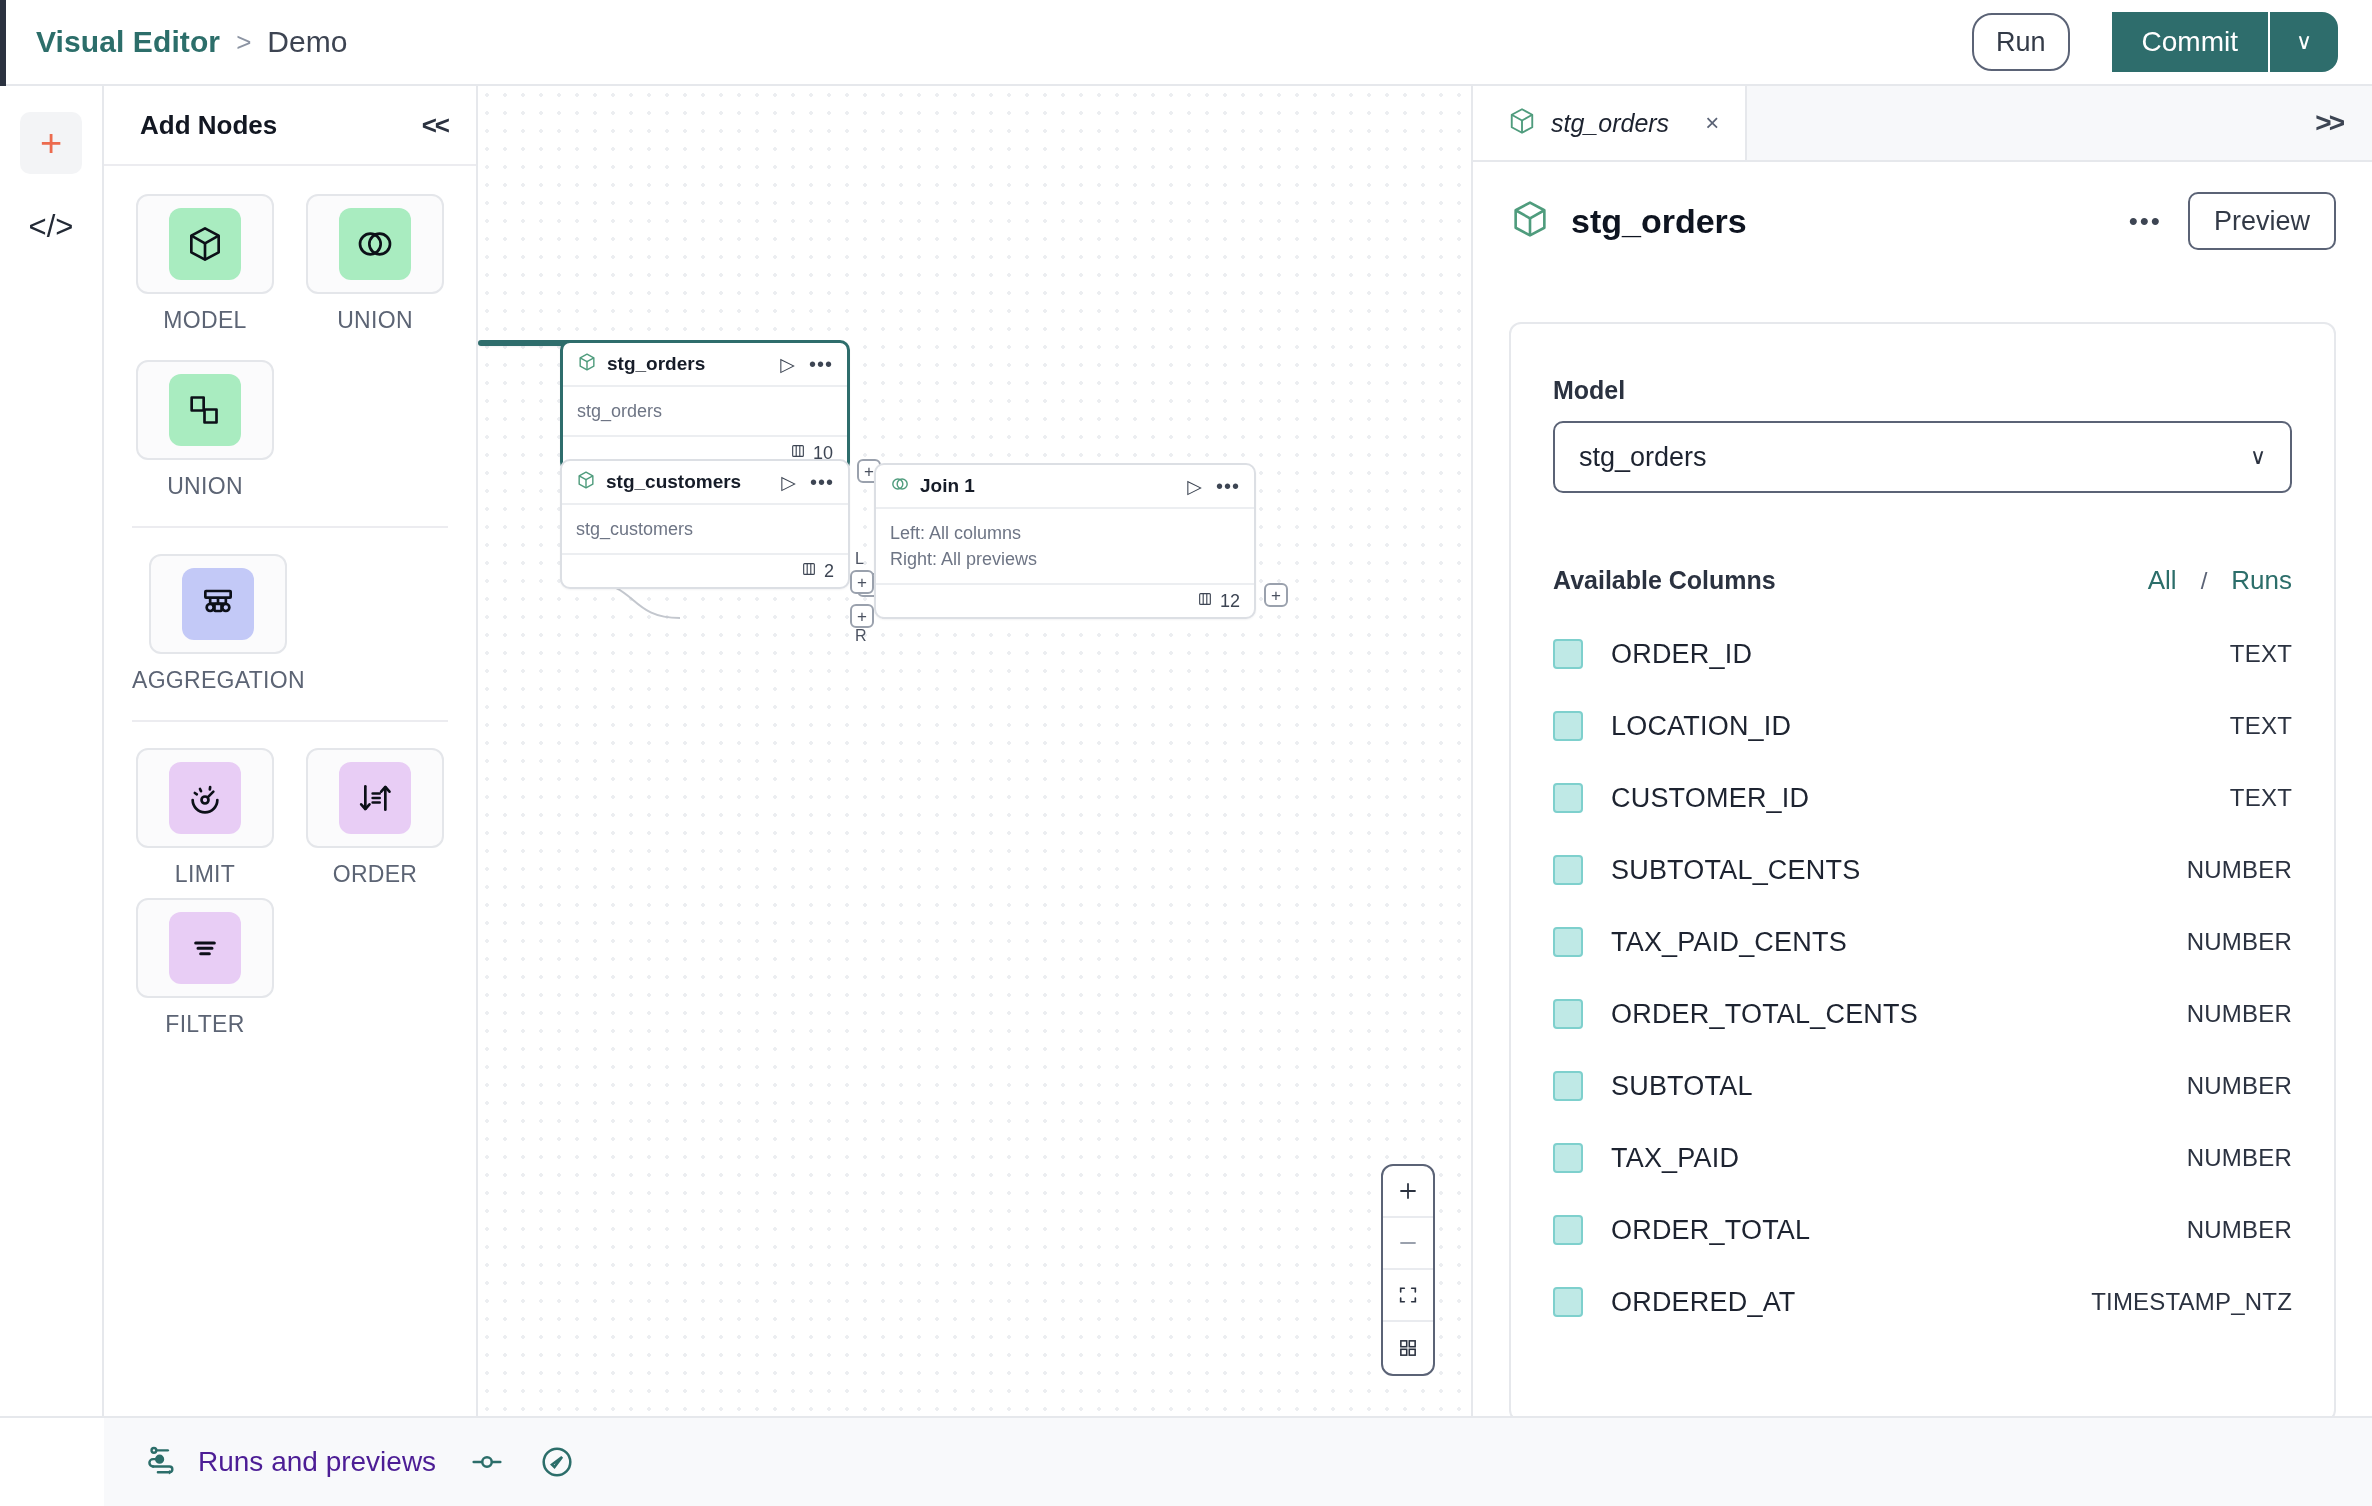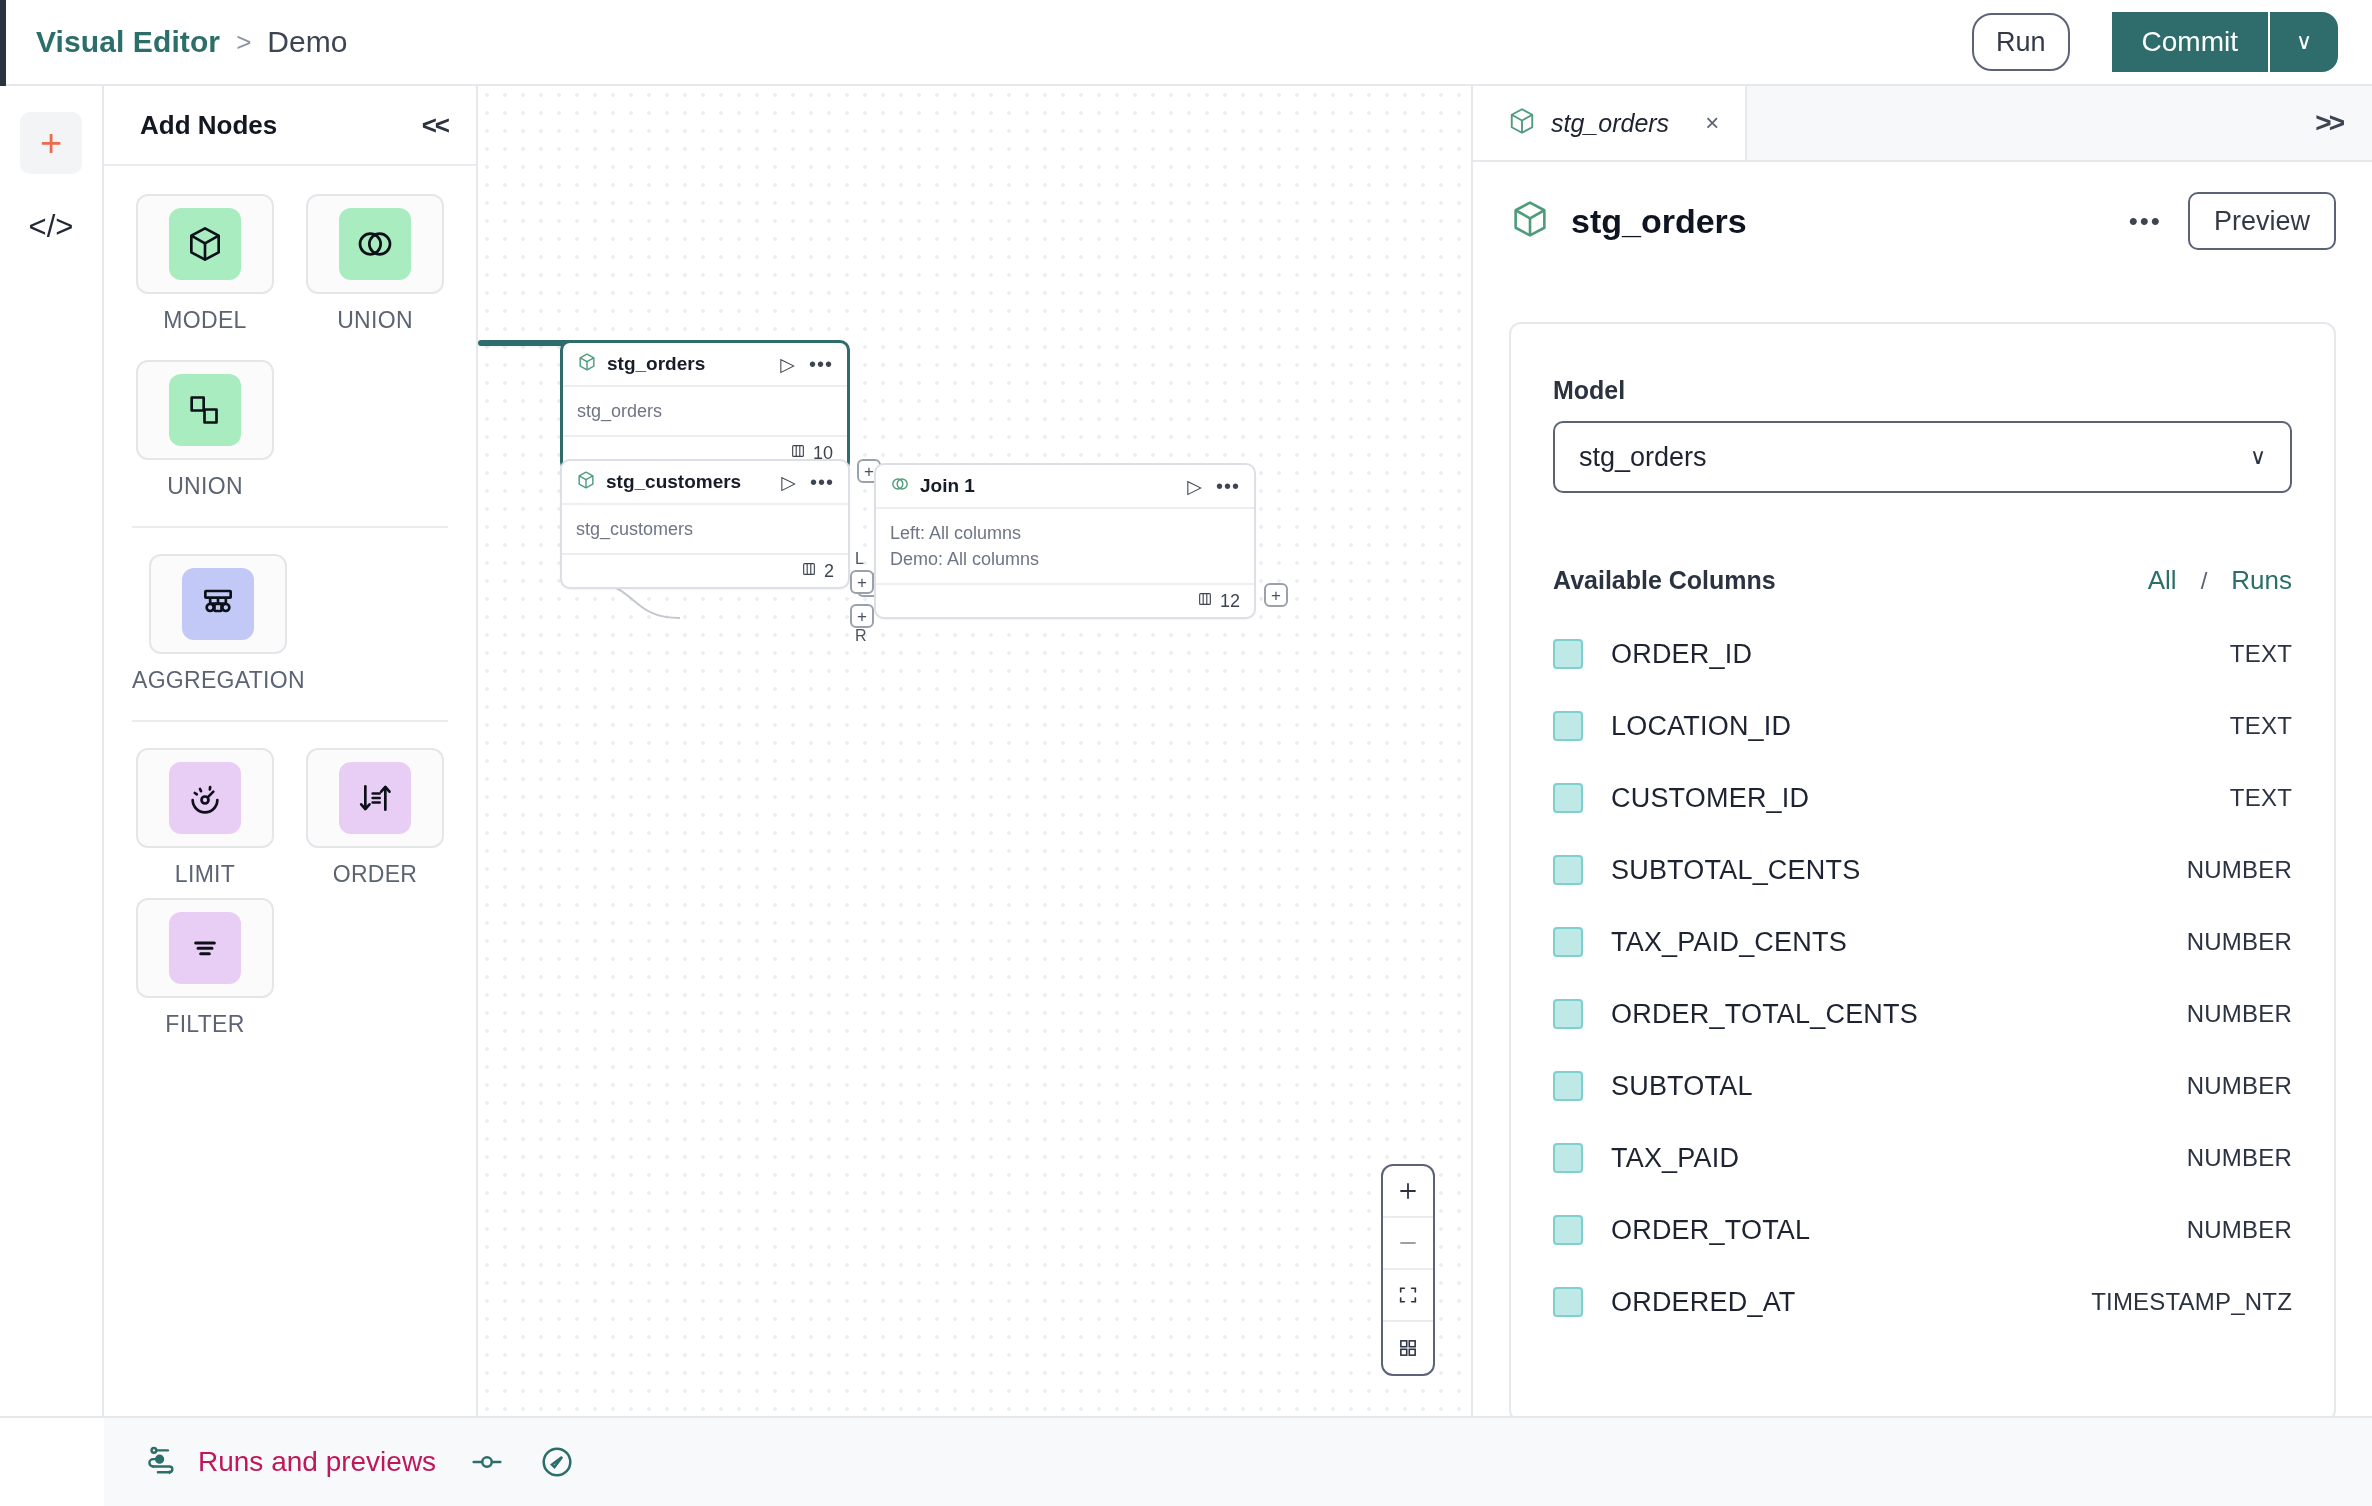--- a/index.html
+++ b/index.html
@@ -205,21 +205,21 @@
   .col-name { font-size: 27px; color: #1d2330; margin-left: 28px; letter-spacing: .2px; }
   .col-type { margin-left: auto; font-size: 24px; color: #2b3240; letter-spacing: .2px; }
 
   
   .bottombar {
     position: absolute; left: 104px; top: 1416px; width: 2268px; height: 90px;
     background: #f8f9fb; border-top: 2px solid #e6e8ec;
     display: flex; align-items: center; padding-left: 42px; gap: 32px;
   }
   .bb-item { display: flex; align-items: center; gap: 18px; cursor: pointer; }
-  .bb-label { font-size: 28px; color: #be185d; }
+  .bb-label { font-size: 28px; color: #4c1d95; }
   .bb-icon-btn { cursor: pointer; display: flex; align-items: center; }
   .bottombar-left-fill {
     position: absolute; left: 0; top: 1416px; width: 104px; height: 90px;
     background: #ffffff; border-top: 2px solid #e6e8ec;
   }
   .leftedge {
     position: absolute; left: 0; top: 0; width: 6px; height: 86px; background: #2b3240;
   }
 </style>
 </head>
@@ -442,21 +442,21 @@
         </svg>
       </span>
       <span class="gnode-title">Join 1</span>
       <span class="gnode-actions">
         <span class="gnode-play">▷</span>
         <span class="gnode-dots">•••</span>
       </span>
     </div>
     <div class="gnode-body">
       <div class="gnode-sub">Left: All columns</div>
-      <div class="gnode-sub">Demo: All columns</div>
+      <div class="gnode-sub">Right: All previews</div>
     </div>
     <div class="gnode-foot">
       <span>
         <svg width="16" height="16" viewBox="0 0 24 24" fill="none" stroke="#3d4553" stroke-width="1.7">
           <rect x="4" y="4" width="16" height="16" rx="1.4"></rect>
             <path d="M9.3 4v16M14.7 4v16"></path>
         </svg>
       </span>
       <span class="col-count">12</span>
     </div>

